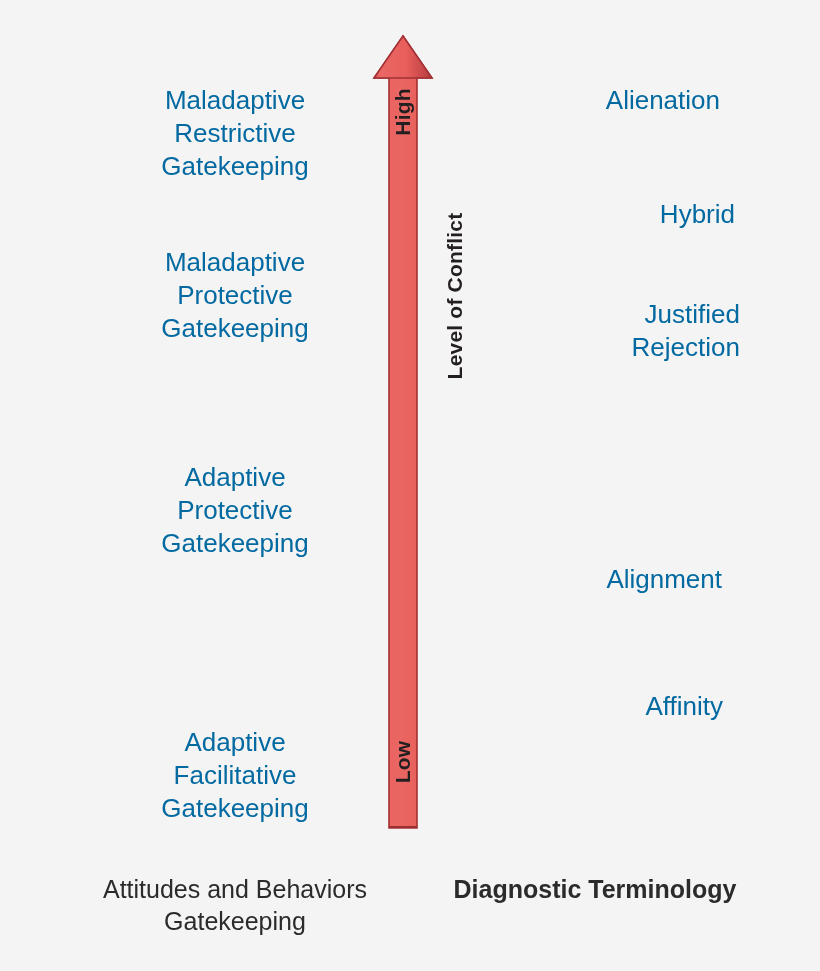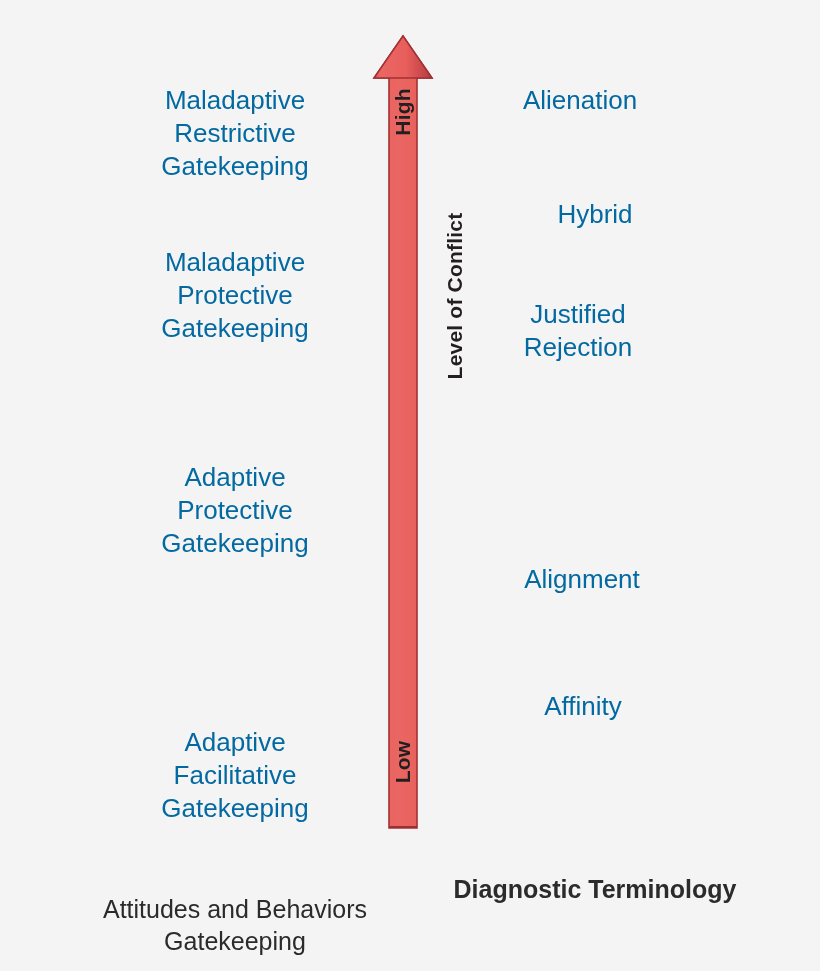--- a/index.html
+++ b/index.html
@@ -70,32 +70,32 @@
   .col-label {
     position: absolute;
     text-align: center;
     font-size: 26px;
     line-height: 33px;
     color: #0369a1;
     white-space: pre-line;
   }
 
   .left-col  { left: 105px; width: 260px; text-align: center; }
-  .right-col { left: 440px; width: 280px; text-align: center; }
+  .right-col { left: 440px; width: 280px; text-align: right; }
 
   
   .footer-caption {
     position: absolute;
     font-size: 25px;
     line-height: 32px;
     color: #2b2b2b;
     text-align: center;
     white-space: pre-line;
   }
-  .footer-left  { left: 50px;  width: 370px; top: 873px; margin-top: 20px; }
+  .footer-left  { left: 50px;  width: 370px; top: 873px; }
   .footer-right { left: 435px; width: 320px; top: 873px; font-weight: bold; }
 </style>
 </head>
 <body>
 
 <div id="diagram">
 
   <div class="arrow-wrap">
     <svg class="arrow-svg" viewBox="0 0 62 802" preserveAspectRatio="none">
       <defs>
@@ -147,21 +147,21 @@
 Gatekeeping</div>
 
   <div class="col-label left-col" style="top:726px">Adaptive
 Facilitative
 Gatekeeping</div>
 
   <div class="col-label right-col" style="top:84px">Alienation</div>
 
   <div class="col-label right-col" style="top:198px; left:455px">Hybrid</div>
 
-  <div class="col-label right-col" style="top:298px; left:438px">Justified
+  <div class="col-label right-col" style="top:298px; left:460px">Justified
 Rejection</div>
 
 
   <div class="col-label right-col" style="top:563px; left:442px">Alignment</div>
 
   <div class="col-label right-col" style="top:690px; left:443px">Affinity</div>
 
   <div class="footer-caption footer-left">Attitudes and Behaviors
 Gatekeeping</div>
 

